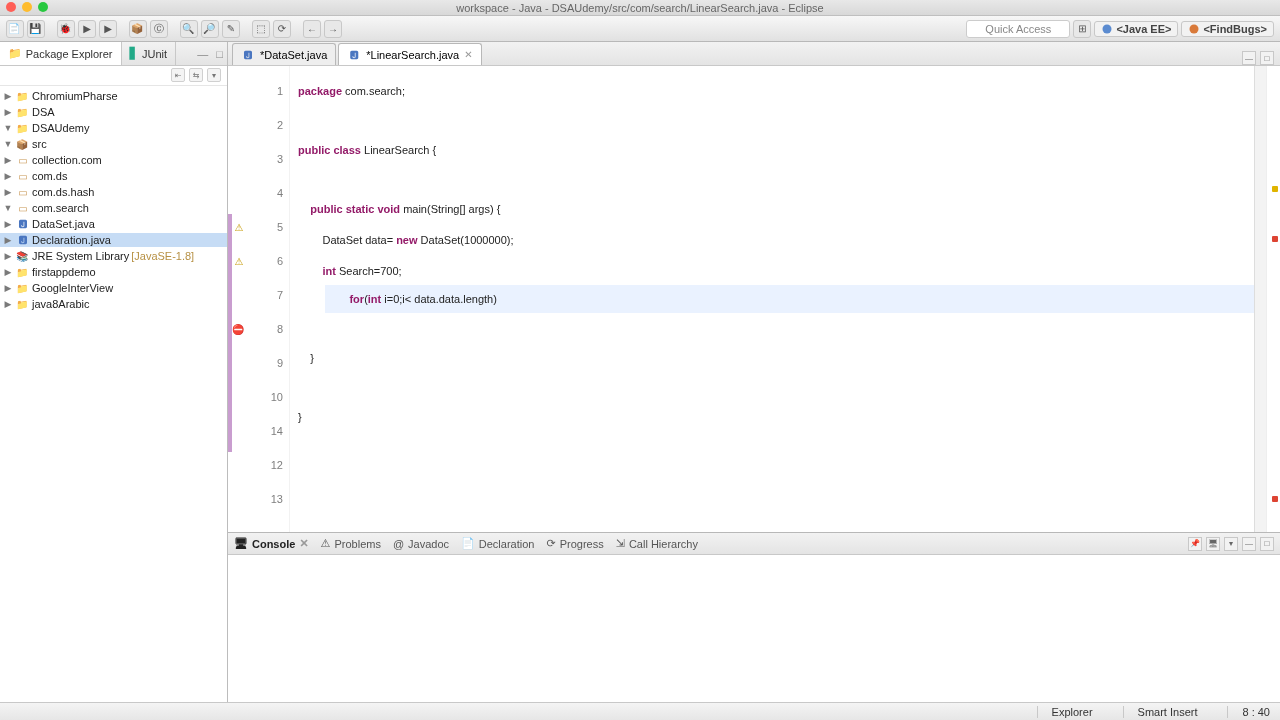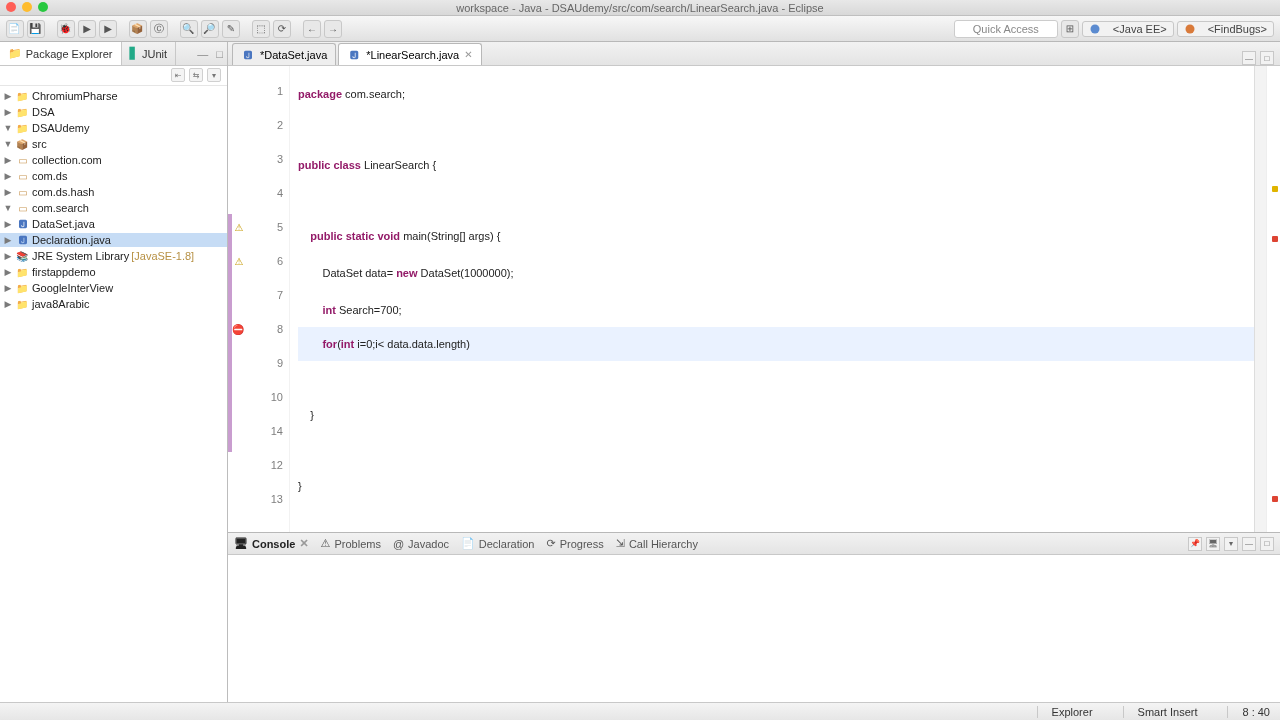--- a/index.html
+++ b/index.html
@@ -10,21 +10,21 @@
 .traffic { position:absolute; left:6px; top:2px; display:flex; gap:6px; }
 .tl { width:10px; height:10px; border-radius:50%; }
 .tl.r{background:#ff5f57}.tl.y{background:#febc2e}.tl.g{background:#28c840}
 
 
 .toolbar { height:26px; background:linear-gradient(#f7f7f7,#e1e1e1); border-bottom:1px solid #b8b8b8; display:flex; align-items:center; padding:0 6px; gap:3px; }
 .tbtn { width:18px; height:18px; background:#e8e8e8; border:1px solid #c8c8c8; border-radius:3px; display:inline-flex;align-items:center;justify-content:center;font-size:10px;color:#555;}
 .tsep { width:6px; }
 .tspacer { flex:1; }
 .qa { background:#fff;border:1px solid #ccc;border-radius:3px;padding:2px 18px;font-size:11px;color:#888;}
-.persp { border:1px solid #c8c8c8; border-radius:3px; padding:1px 6px; background:#f2f2f2; display:flex;align-items:flex-start;gap:12px;font-size:10px;color:#444;}
+.persp { border:1px solid #c8c8c8; border-radius:3px; padding:1px 6px; background:#f2f2f2; display:flex;align-items:flex-start;gap:3px;font-size:10px;color:#444;font-weight:bold;}
 .persp svg{width:12px;height:12px}
 
 .main { display:flex; height:calc(720px - 16px - 26px - 18px); }
 
 
 .left { width:228px; background:#fff; border-right:1px solid #bcbcbc; display:flex; flex-direction:column;}
 .left-tabs { height:24px; background:linear-gradient(#f2f2f2,#e4e4e4); border-bottom:1px solid #c8c8c8; display:flex; align-items:center; }
 .lt-tab { padding:0 8px; height:100%; display:flex;align-items:center;gap:4px;font-size:11px;color:#333;border-right:1px solid #c8c8c8;}
 .lt-tab.active{background:#fff;}
 .lt-tools { height:20px; display:flex; justify-content:flex-end; gap:4px; padding:2px 6px; border-bottom:1px solid #e6e6e6;}
@@ -47,23 +47,23 @@
 .etab .x{color:#999;font-size:10px;}
 .ed-ctrl{margin-left:auto;display:flex;gap:4px;padding-right:6px;}
 .ed-ctrl span{width:14px;height:14px;border:1px solid #c8c8c8;background:#f2f2f2;font-size:8px;display:flex;align-items:center;justify-content:center;color:#666;}
 .code-wrap{flex:1;display:flex;position:relative;overflow:hidden;}
 .gutter{width:44px;text-align:right;padding:8px 6px 0 0;color:#7f7f7f;font-family:Menlo,Consolas,monospace;font-size:20px;line-height:34px;background:#fff;border-right:1px solid #f2f2f2;}
 .markers{width:14px;background:#fff;padding-top:8px;}
 .markers div{height:34px;display:flex;align-items:center;justify-content:center;font-size:10px;}
 .mk-warn{color:#caa21a}.mk-err{color:#d14}
 .marker-strip{width:4px;background:#fff;}
 .marker-strip .chgbar{background:#c99dcf;height:238px;margin-top:148px;width:4px;}
-.code{flex:1;padding:8px 0 0 8px;font-family:Menlo,Consolas,monospace;font-size:20px;line-height:34px;white-space:pre;color:#222;}
+.code{flex:1;padding:8px 0 0 8px;font-family:Menlo,Consolas,monospace;font-size:20px;line-height:28px;white-space:pre;color:#222;}
 .k{color:#931a68;font-weight:bold}
-.code .hl{background:#eaf2ff;display:block;}
+.code .hl{background:#eaf2ff;display:block;margin-left:27px;}
 .ovw{width:14px;background:#fff;border-left:1px solid #eee;position:relative;}
 .ovw .dot{position:absolute;right:2px;width:6px;height:6px;border-radius:1px;}
 .ovw .dw{background:#e0b400}.ovw .de{background:#d43}
 .scroll-v{width:12px;background:#f3f3f3;border-left:1px solid #ddd;}
 
 
 .bottom{height:170px;border-top:1px solid #b8b8b8;background:#fff;display:flex;flex-direction:column;}
 .btabs{height:22px;background:linear-gradient(#f2f2f2,#e4e4e4);border-bottom:1px solid #c8c8c8;display:flex;align-items:center;padding:0 6px;gap:12px;}
 .btab{display:flex;align-items:center;gap:4px;color:#555;font-size:11px;}
 .btab.active{color:#222;font-weight:600}

